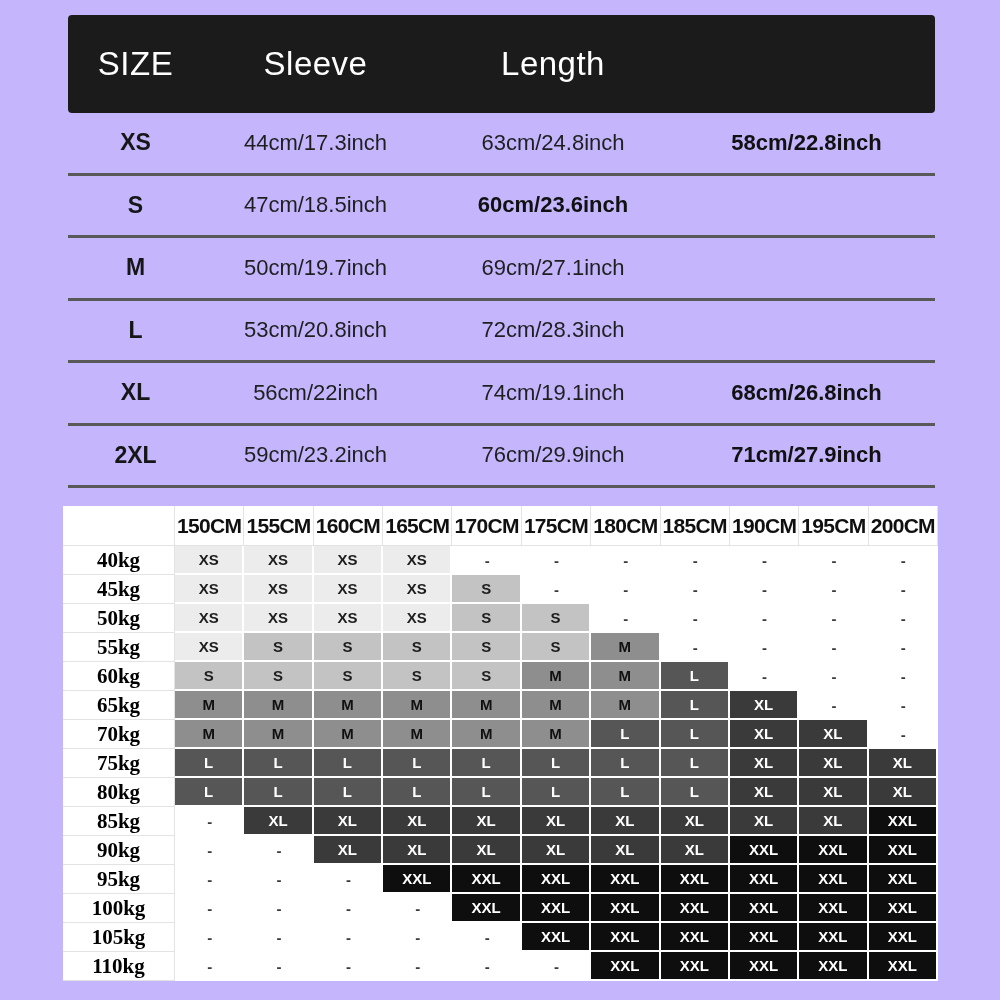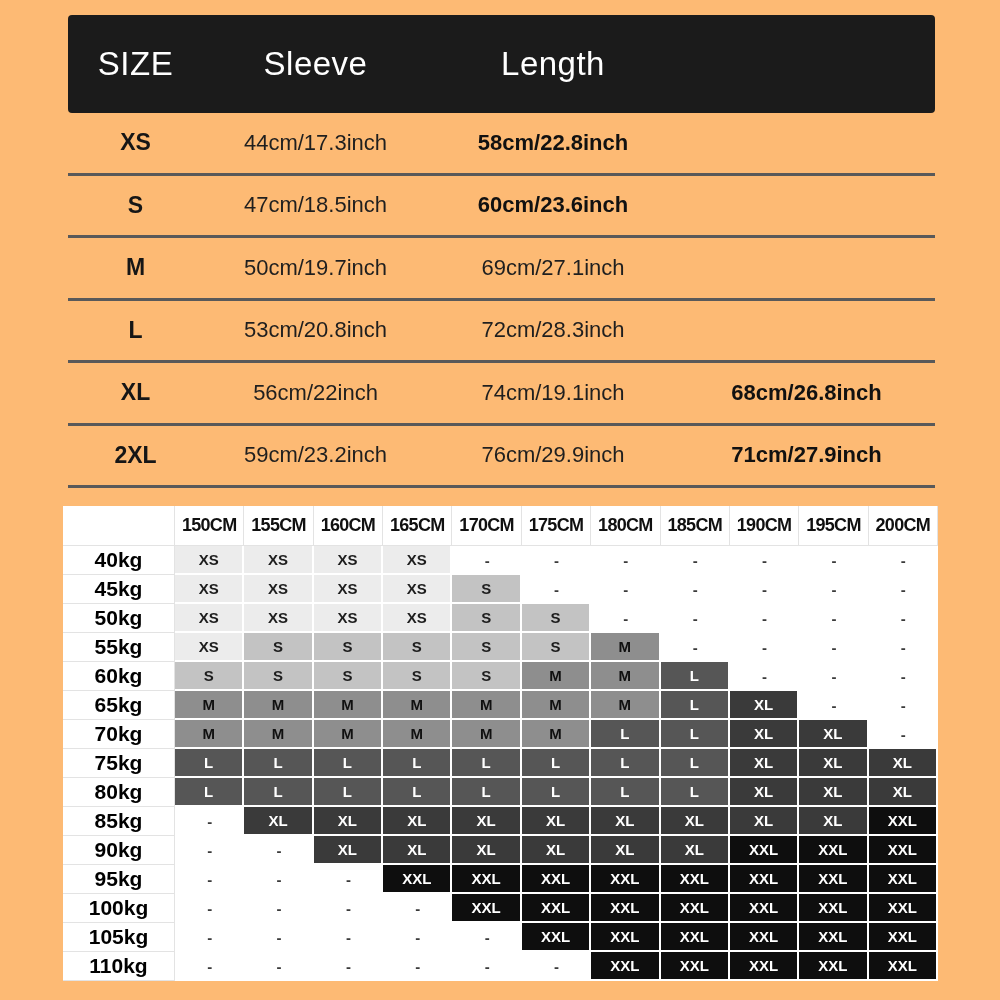--- a/index.html
+++ b/index.html
@@ -5,21 +5,21 @@
   html, body {
     margin: 0;
     padding: 0;
     background: #ffffff;
     font-family: "Liberation Sans", "DejaVu Sans", sans-serif;
   }
   .page {
     position: relative;
     width: 1000px;
     height: 1000px;
-    background: #fdba74;
+    background: #c4b5fd;
     overflow: hidden;
   }
 
   
   .size-table {
     position: absolute;
     left: 68px;
     top: 15px;
     width: 867px;
   }
@@ -67,27 +67,28 @@
     justify-content: center;
     font-weight: 700;
     box-sizing: border-box;
   }
   .m-corner, .m-head, .m-label {
     background: #ffffff;
     border-right: 1px solid #e3e3e3;
     border-bottom: 1px solid #e3e3e3;
   }
   .m-head {
-    font-size: 18px;
+    font-size: 21px;
     letter-spacing: -0.7px;
     color: #101010;
   }
   .m-label {
     font-size: 21px;
     color: #000000;
+    font-family: Liberation Serif, serif;
   }
   .m-size {
     font-size: 15px;
     border-right: 2px solid #ffffff;
     border-bottom: 2px solid #ffffff;
   }
   .m-dash {
     background: #ffffff;
     font-size: 15px;
     color: #3a3a3a;
@@ -101,20 +102,21 @@
   <section class="size-table">
     <div class="size-header" id="sizeHeader">
         <div class="h-cell">SIZE</div>
         <div class="h-cell">Sleeve</div>
         <div class="h-cell">Length</div>
       </div>
     <div id="sizeRows">
         <div class="s-row">
           <div class="col-size">XS</div>
           <div class="col-val">44cm/17.3inch</div>
+          <div class="col-val">63cm/24.8inch</div>
           <div class="col-sleeve">58cm/22.8inch</div>
         </div>
         <div class="s-row">
           <div class="col-size">S</div>
           <div class="col-val">47cm/18.5inch</div>
           <div class="col-sleeve">60cm/23.6inch</div>
         </div>
         <div class="s-row">
           <div class="col-size">M</div>
           <div class="col-val">50cm/19.7inch</div>

